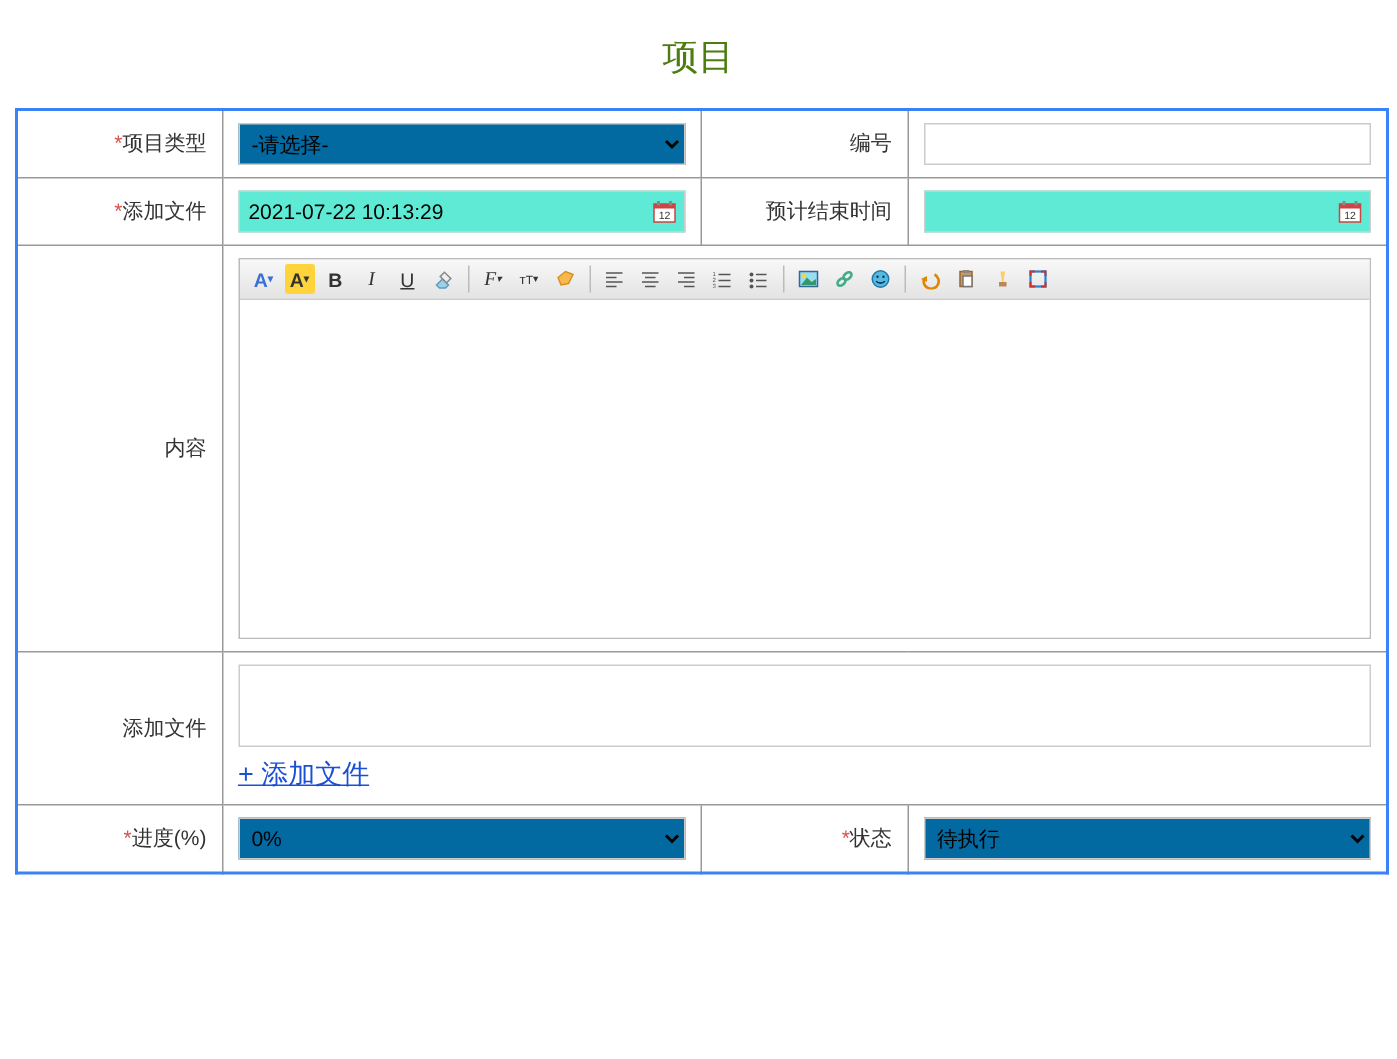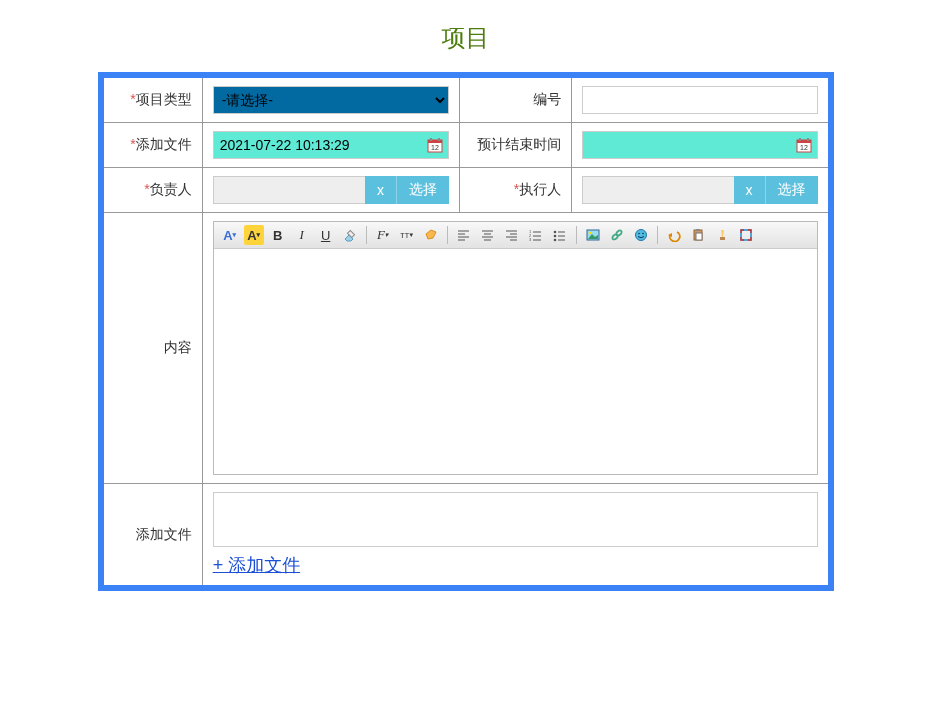--- a/index.html
+++ b/index.html
@@ -11,24 +11,24 @@
       padding: 10px;
     }
     .page-title {
       text-align: center;
       font-size: 24px;
       font-weight: normal;
       color: #4d7c0f;
       margin: 12px 0 18px 0;
     }
     .form-table {
-      width: 736px;
+      width: 916px;
       margin: 0 auto;
       border-collapse: collapse;
-      border: 6px solid #3b82f6;
+      border: 2px solid #3b82f6;
     }
     .form-table td {
       border: 1px solid #999;
       padding: 8px 10px;
       vertical-align: middle;
     }
     .label-cell {
       width: 120px;
       text-align: right;
       background: #fff;
@@ -191,38 +191,20 @@
               <rect x="1" y="3" width="14" height="12" fill="#fff" stroke="#c44" stroke-width="1"></rect>
               <rect x="1" y="3" width="14" height="3" fill="#c44"></rect>
               <rect x="3" y="1" width="2" height="3" fill="#888"></rect>
               <rect x="11" y="1" width="2" height="3" fill="#888"></rect>
               <text x="8" y="13" font-size="7" text-anchor="middle" fill="#333">12</text>
             </svg>
       </div>
     </td>
   </tr>
 
-  <tr>
-    <td class="label-cell"><span class="required">*</span><span>负责人</span></td>
-    <td>
-      <div class="picker-wrap">
-        <input class="text-input" readonly="" value="" style="">
-        <button class="btn-clear">x</button>
-        <button class="btn-pick">选择</button>
-      </div>
-    </td>
-    <td class="label-cell"><span class="required">*</span><span>执行人</span></td>
-    <td>
-      <div class="picker-wrap">
-        <input class="text-input" readonly="" value="" style="">
-        <button class="btn-clear">x</button>
-        <button class="btn-pick">选择</button>
-      </div>
-    </td>
-  </tr>
 
   <tr>
     <td class="label-cell"><span>内容</span></td>
     <td colspan="3">
       <div class="editor">
         <div class="editor-toolbar">
           <span class="tb-btn" style="color:#3a6fd8;font-weight:bold">A<span style="font-size:7px">▾</span></span>
           <span class="tb-btn" style="background:#ffd43b;color:#333;font-weight:bold">A<span style="font-size:7px">▾</span></span>
           <span class="tb-btn" style="font-weight:bold">B</span>
           <span class="tb-btn" style="font-style:italic;font-family:serif">I</span>
@@ -341,14 +323,28 @@
   </tr>
 
   <tr>
     <td class="label-cell"><span>添加文件</span></td>
     <td colspan="3">
       <div class="file-box"></div>
       <a class="add-file-link">+ 添加文件</a>
     </td>
   </tr>
 
+  <tr>
+    <td class="label-cell"><span class="required">*</span><span>进度(%)</span></td>
+    <td>
+      <select class="select-input">
+        <option>0%</option>
+      </select>
+    </td>
+    <td class="label-cell"><span class="required">*</span><span>状态</span></td>
+    <td>
+      <select class="select-input">
+        <option>待执行</option>
+      </select>
+    </td>
+  </tr>
 </tbody>
   </table>
 
 </body></html>

